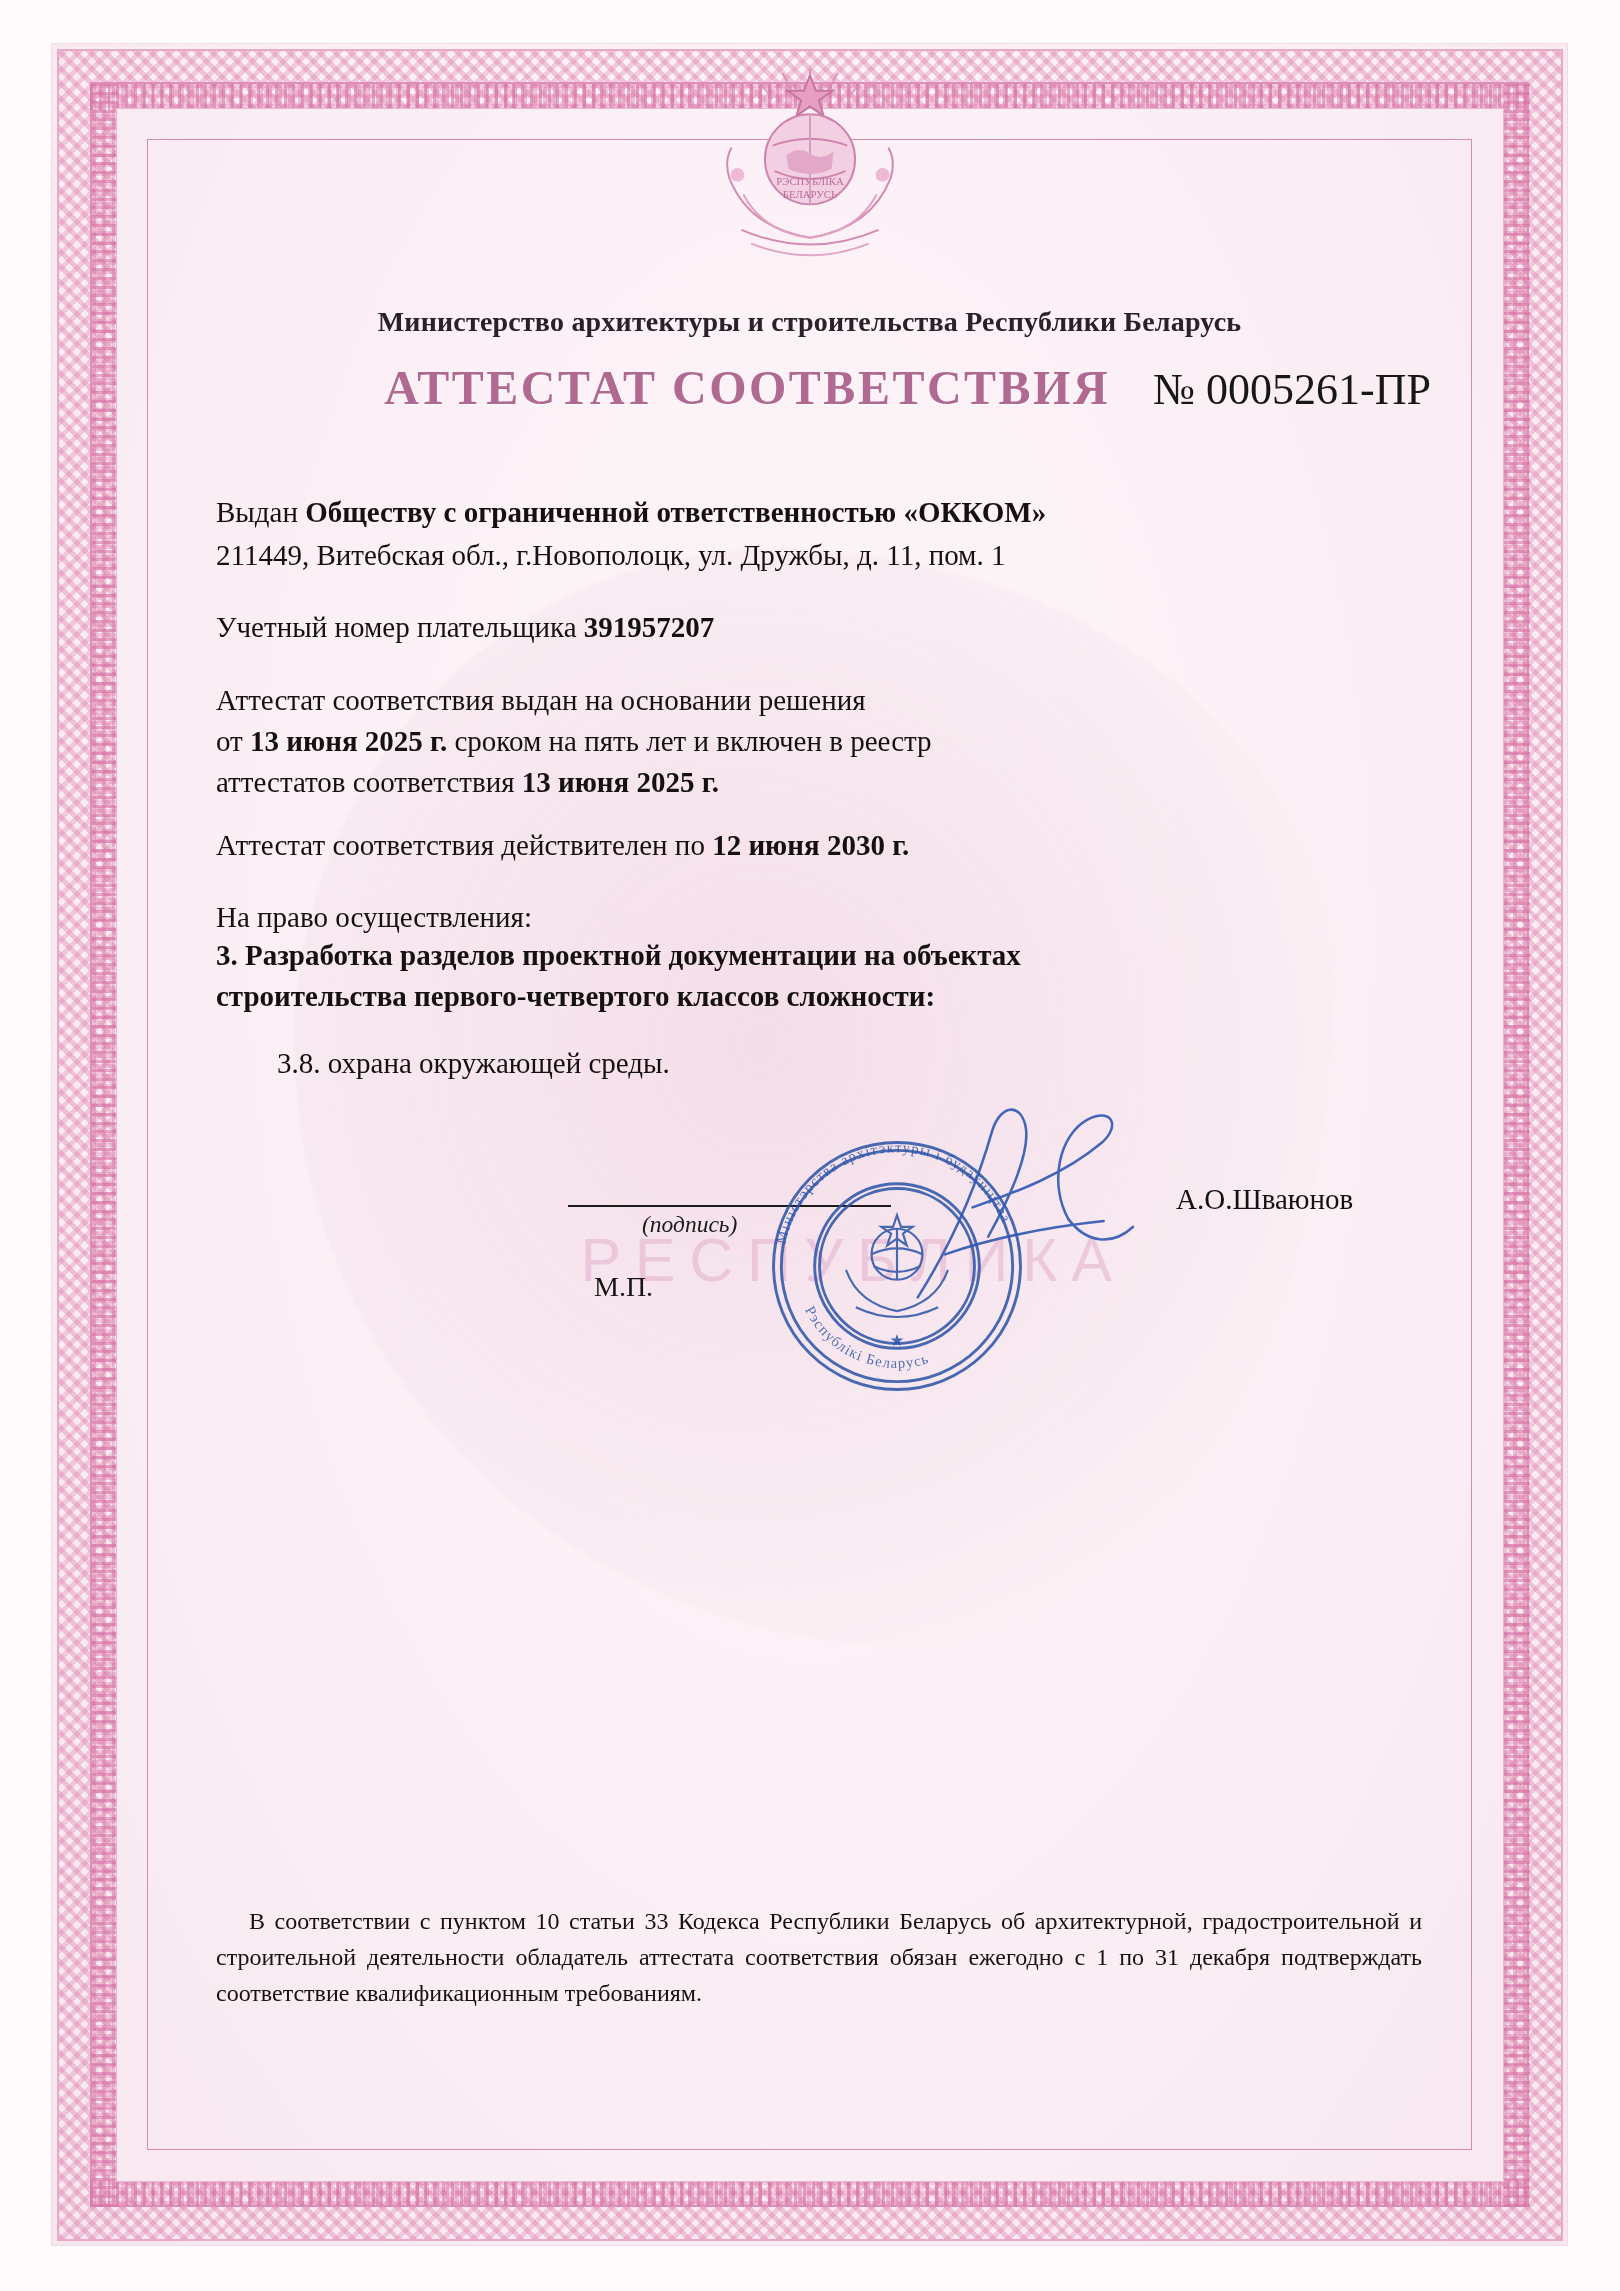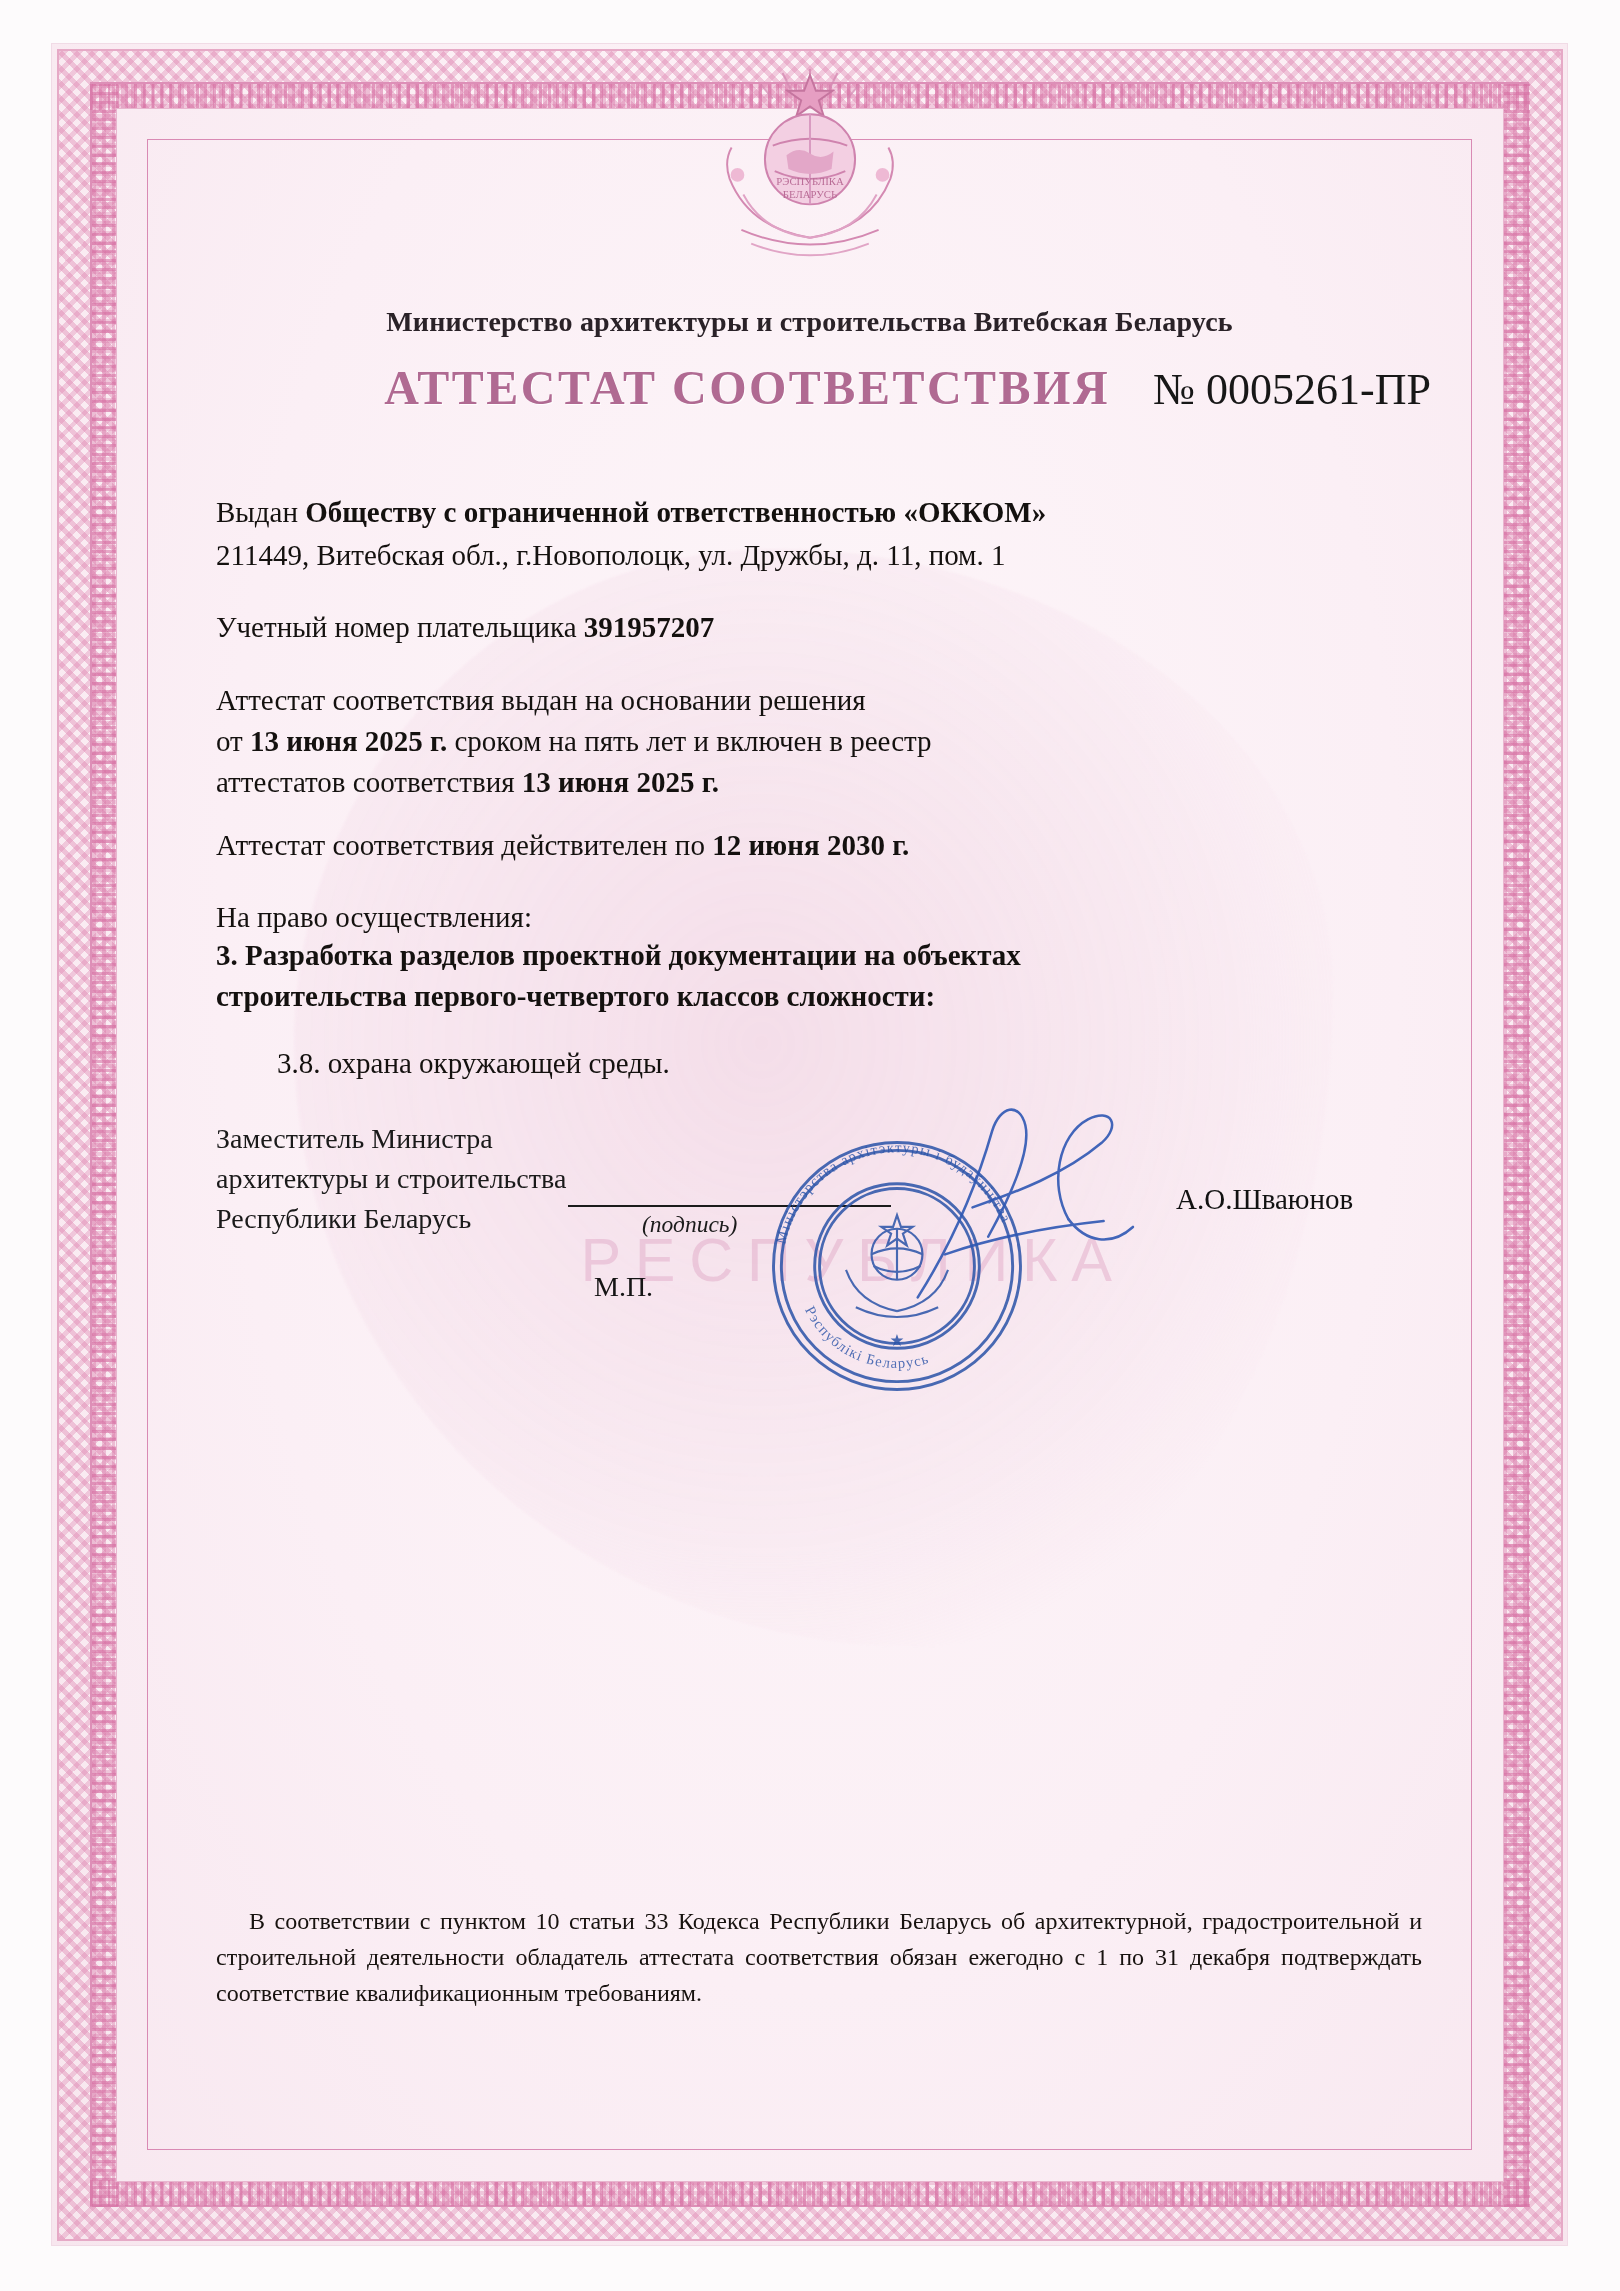--- a/index.html
+++ b/index.html
@@ -296,21 +296,21 @@
         <circle cx="126" cy="112" r="7" fill="#eeb9d4" stroke="none"></circle>
         <circle cx="274" cy="112" r="7" fill="#eeb9d4" stroke="none"></circle>
       </g>
       <text x="200" y="122" text-anchor="middle" font-family="'Liberation Serif', serif" font-size="11" fill="#b96c96">РЭСПУБЛІКА</text>
       <text x="200" y="136" text-anchor="middle" font-family="'Liberation Serif', serif" font-size="11" fill="#b96c96">БЕЛАРУСЬ</text>
     </svg>
   </div>
 
   <div class="content">
 
-    <div class="ministry">Министерство архитектуры и строительства Витебская Беларусь</div>
+    <div class="ministry">Министерство архитектуры и строительства Республики Беларусь</div>
 
     <div class="title-row">
       <span class="att-title">АТТЕСТАТ СООТВЕТСТВИЯ</span>
       <span class="att-number">№ 0005261-ПР</span>
     </div>
 
     <div class="body-block b-issued">
       <span>Выдан</span>
       <b>Обществу с ограниченной ответственностью «ОККОМ»</b>
     </div>
@@ -342,27 +342,20 @@
 
     <div class="body-block b-rightlbl">На право осуществления:</div>
 
     <div class="body-block b-scope">
       <div>3. Разработка разделов проектной документации на объектах</div>
       <div>строительства первого-четвертого классов сложности:</div>
     </div>
 
     <div class="body-block b-sub">3.8. охрана окружающей среды.</div>
 
-    <div class="sign-block">
-      <div class="sign-lines">
-        <div>Заместитель Министра</div>
-        <div>архитектуры и строительства</div>
-        <div>Республики Беларусь</div>
-      </div>
-    </div>
 
     <div class="sign-line-wrap">
       <div class="sig-rule"></div>
       <div class="sig-caption">(подпись)</div>
       <div class="sig-name">А.О.Шваюнов</div>
     </div>
 
     <div class="mp">М.П.</div>
 
     <div class="stamp">

